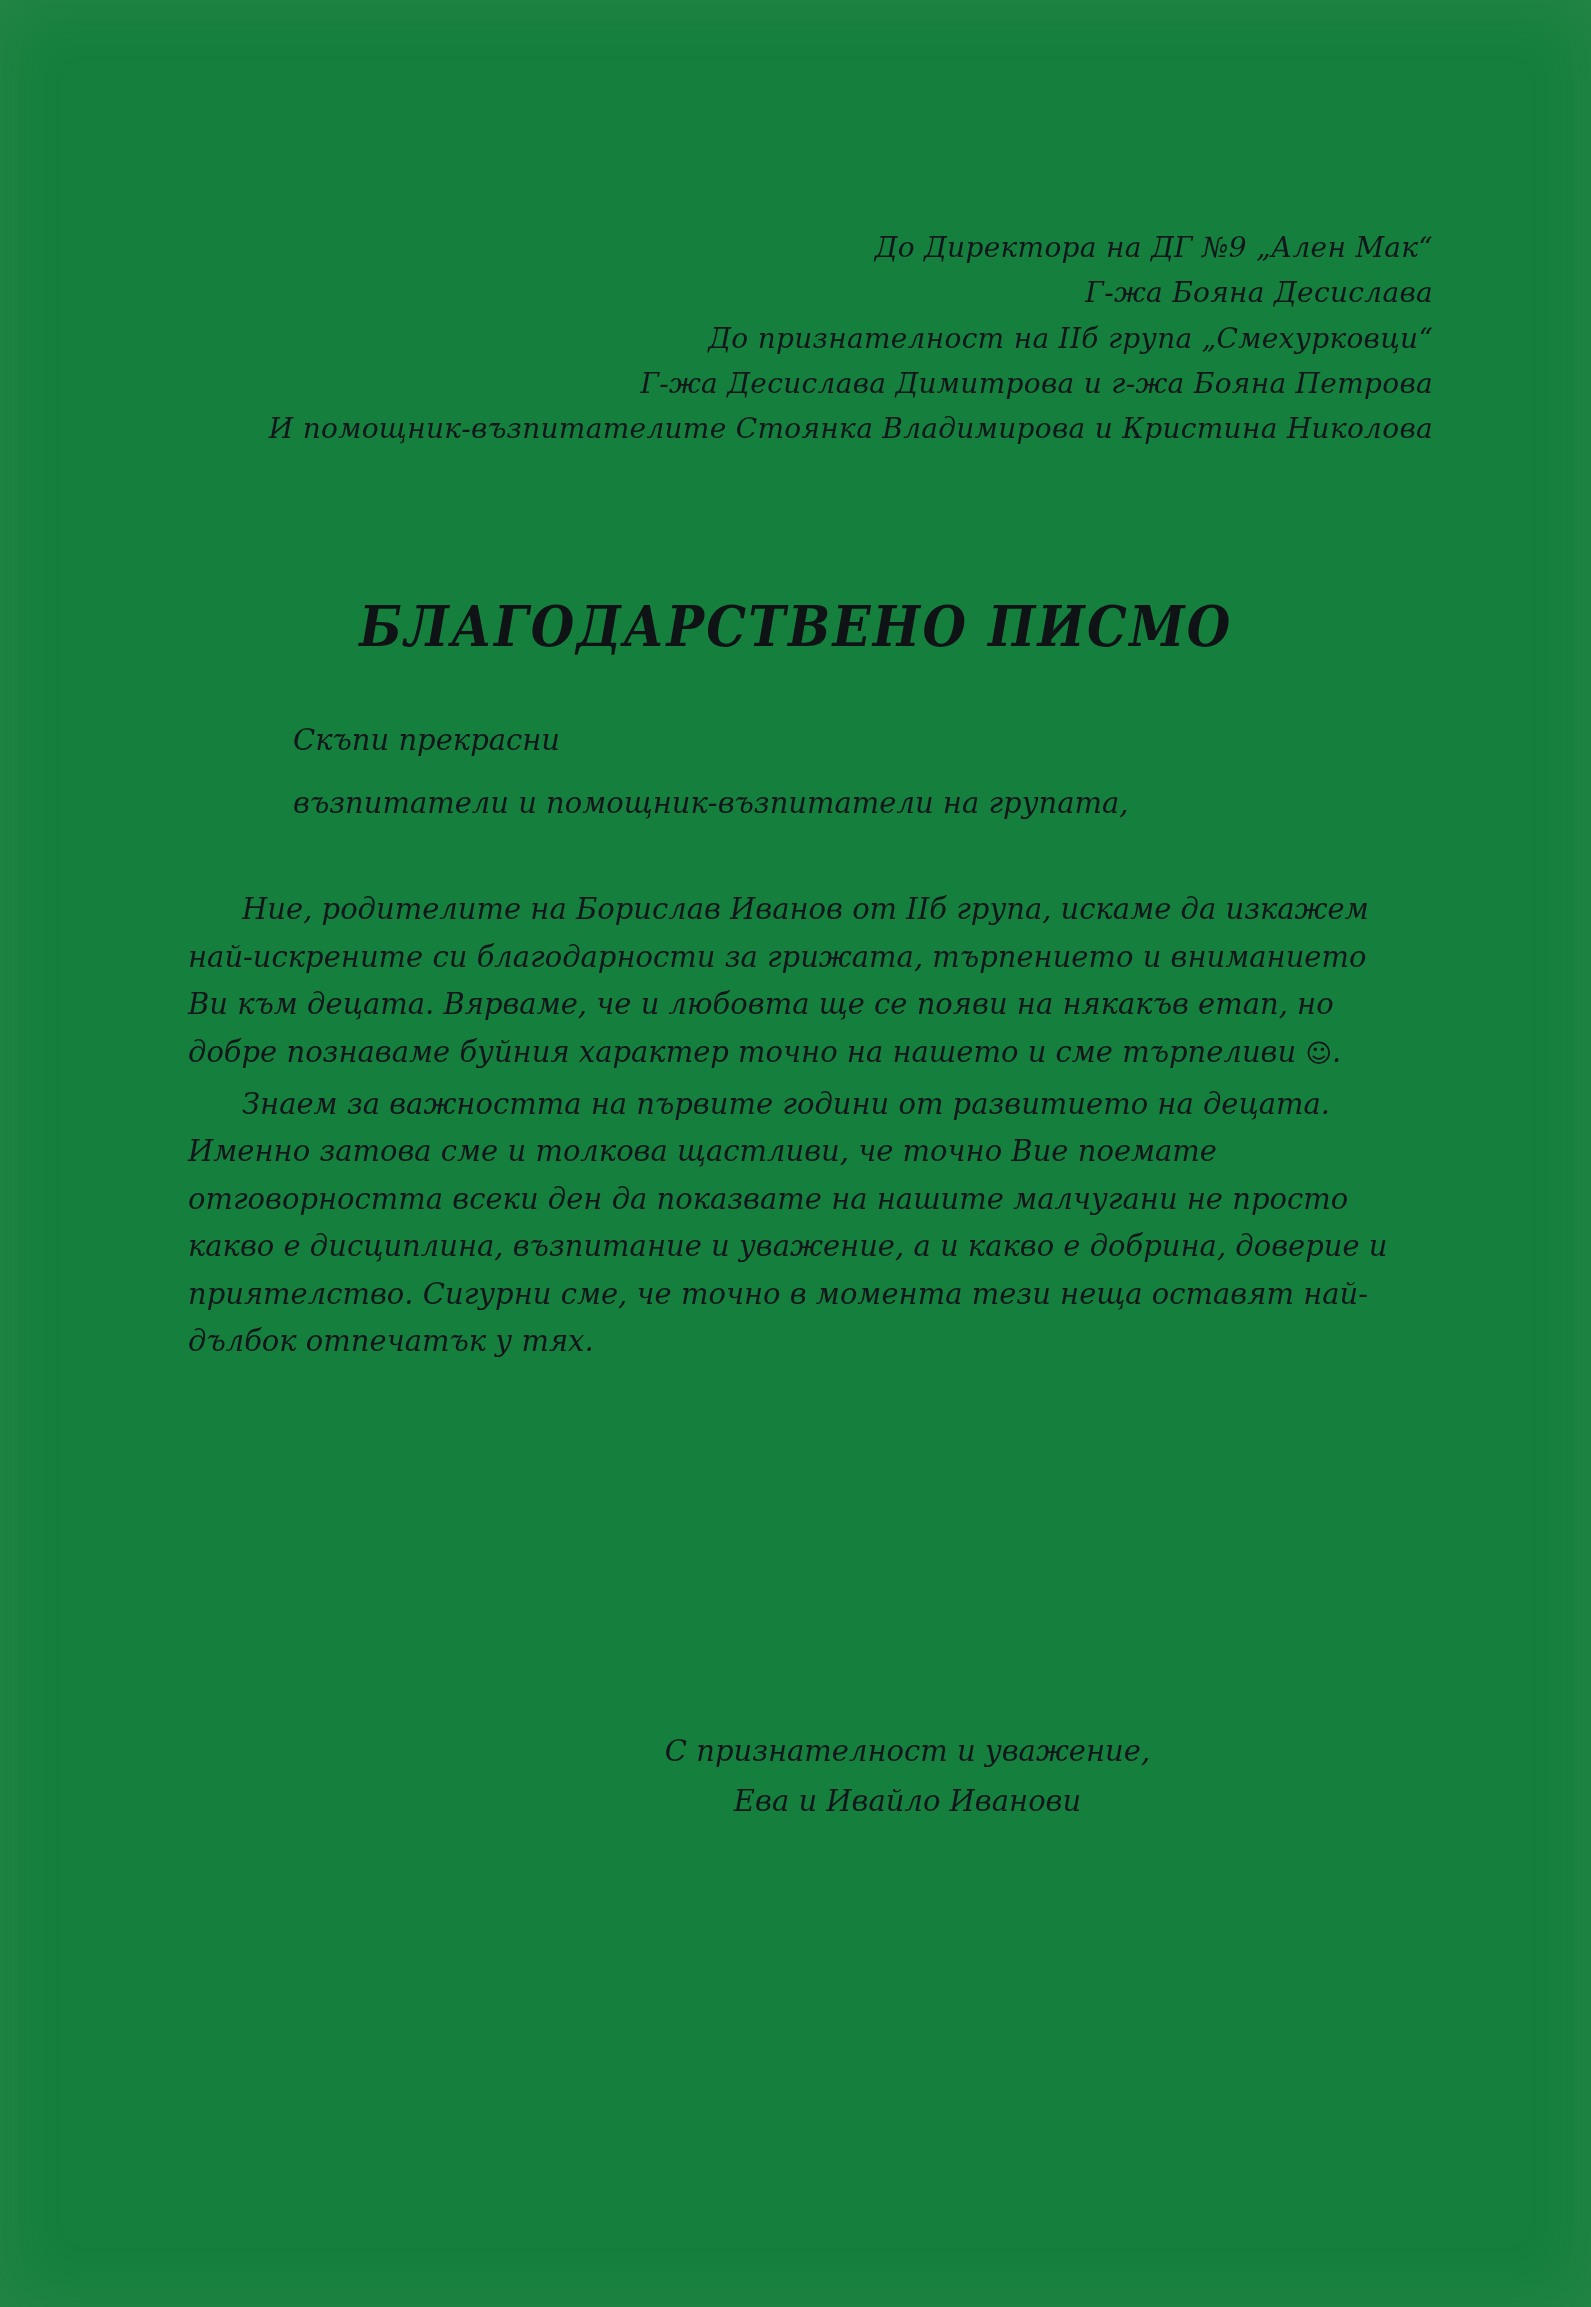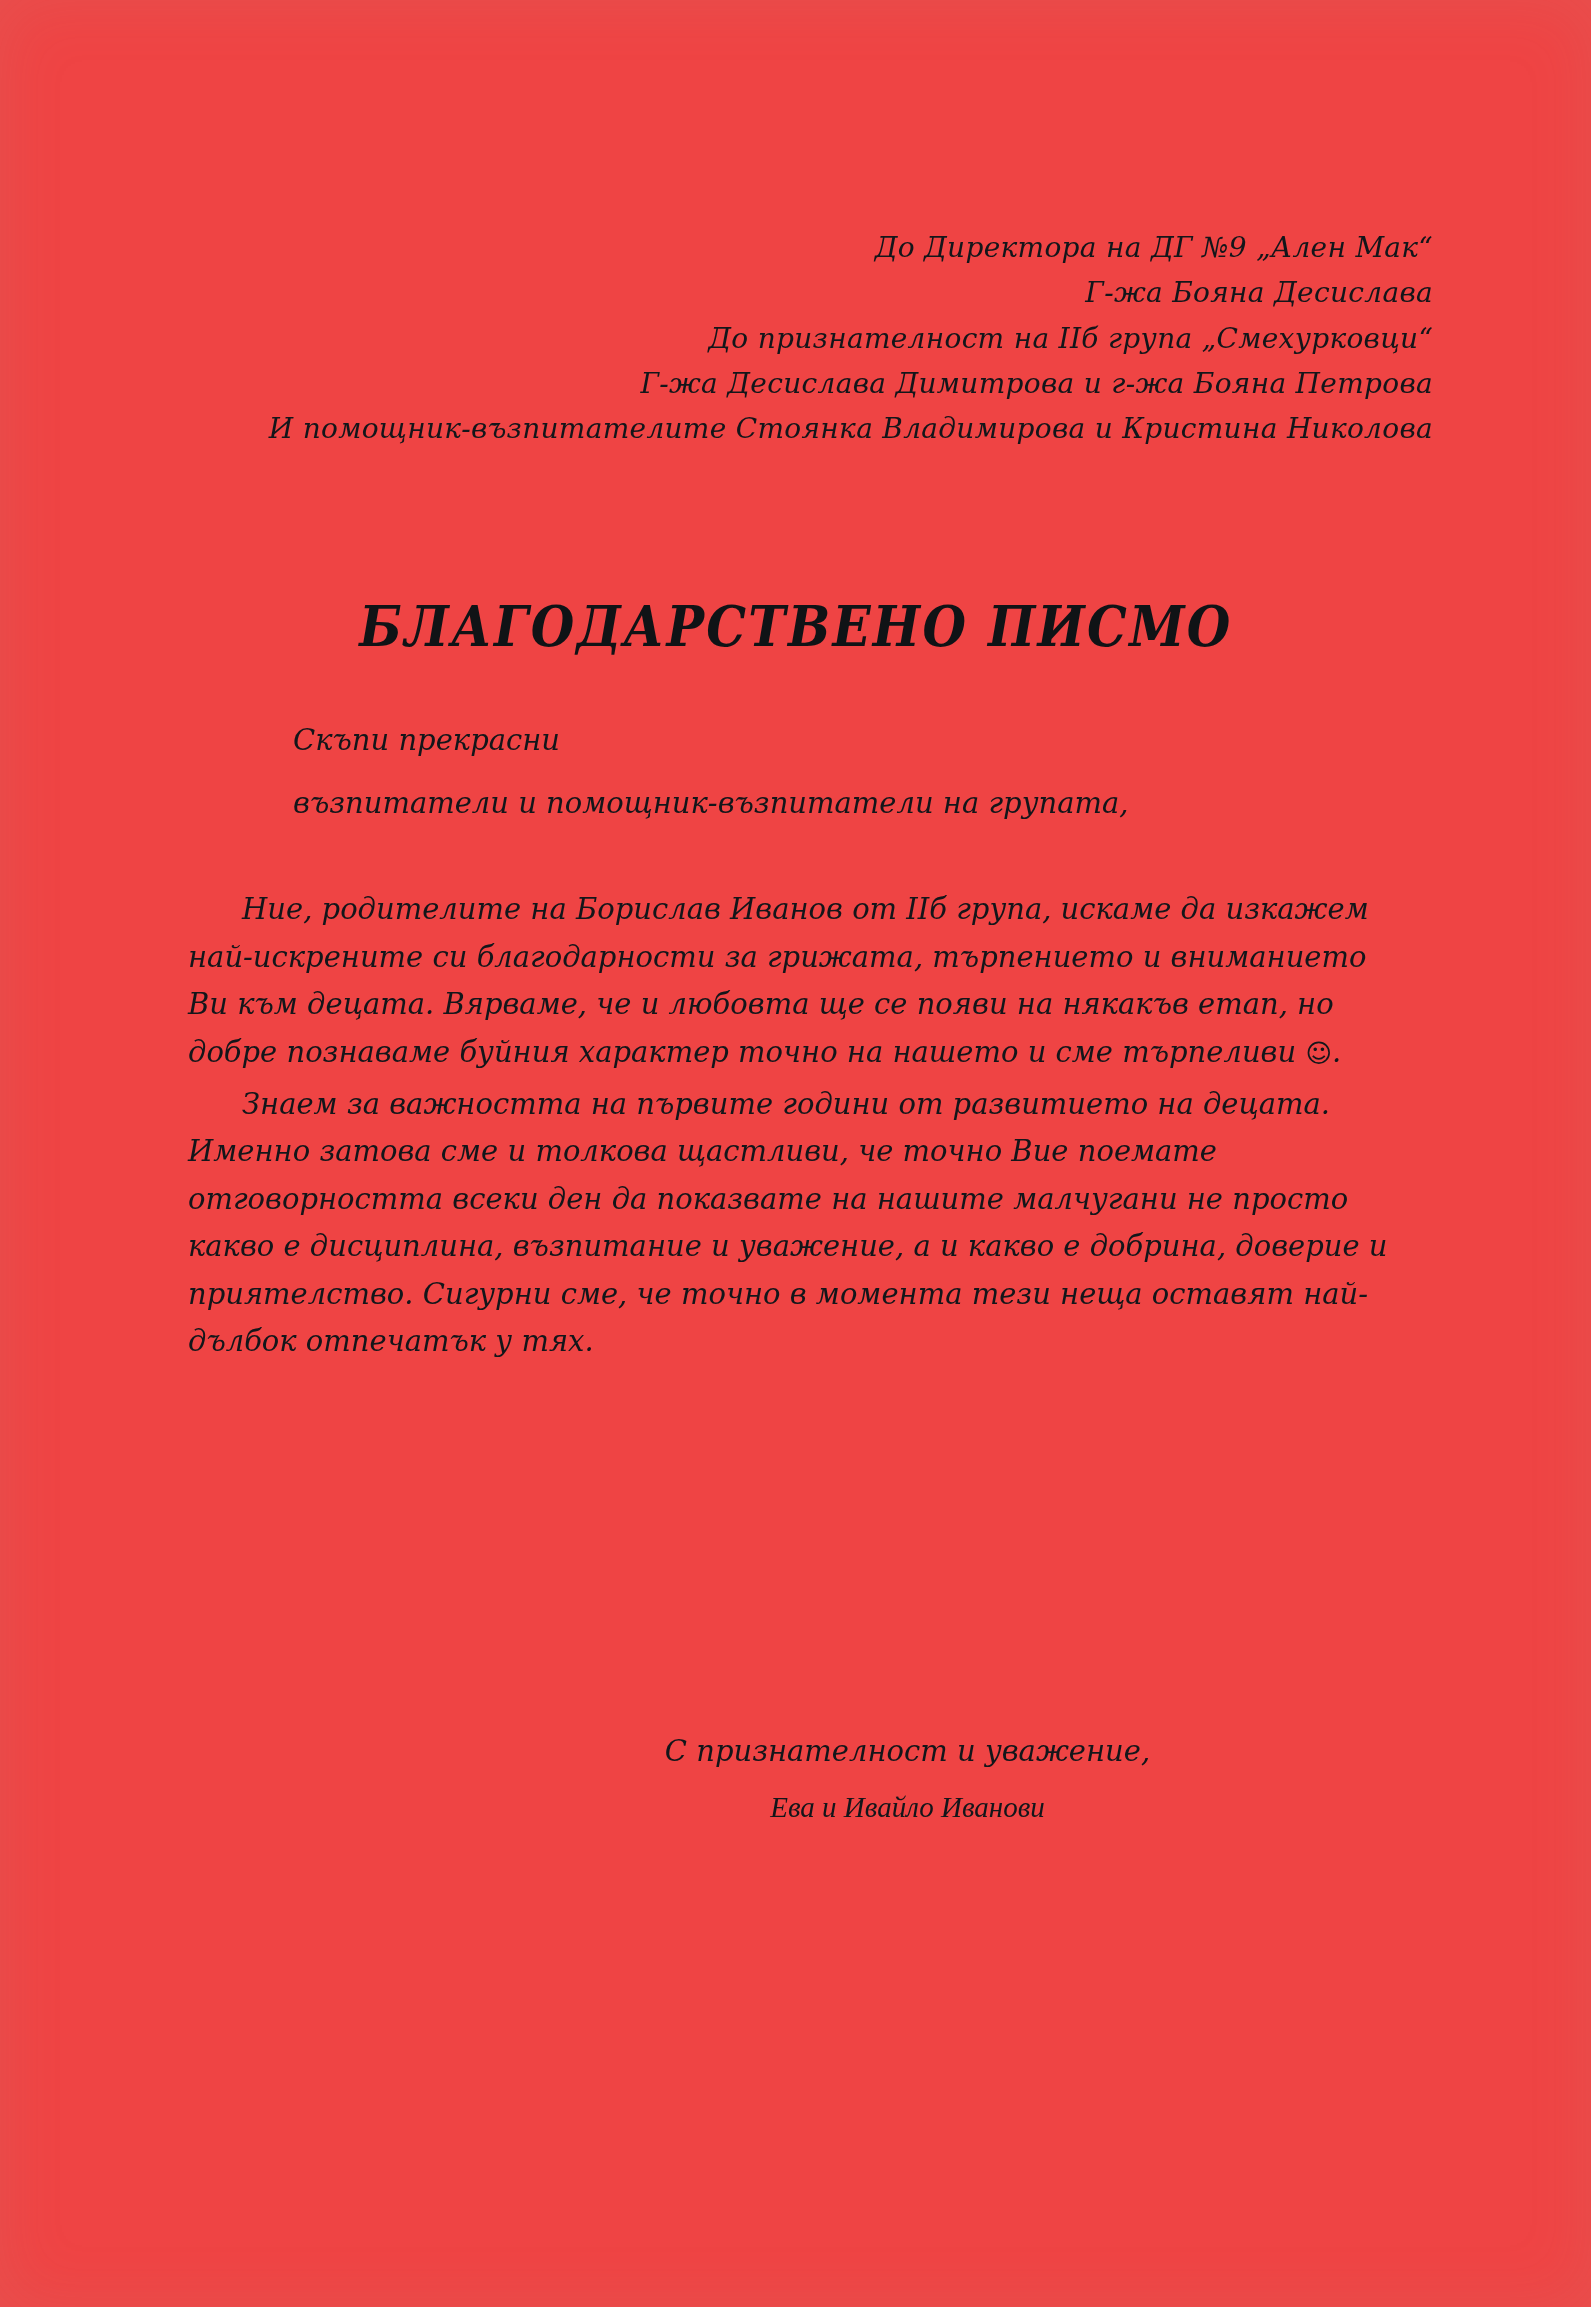--- a/index.html
+++ b/index.html
@@ -12,21 +12,21 @@
     height: 2307px;
     position: relative;
     font-family: "DejaVu Serif", serif;
     color: #15171a;
     overflow: hidden;
   }
 
   .page {
     position: absolute;
     inset: 0;
-    background: #ef4444;
+    background: #15803d;
   }
 
   
   .paper-edge {
     position: absolute;
     inset: 0;
     box-shadow: inset 0 0 68px rgba(170,170,160,0.12);
     pointer-events: none;
   }
 
@@ -114,21 +114,21 @@
     top: 1727px;
     right: 159px;
     width: 1051px;
     text-align: right;
     font-style: italic;
     font-size: 29px;
     line-height: 1.66;
     color: #13161a;
   }
   .closing .line { display: block; white-space: nowrap; text-align: center; }
-  .closing .signature { margin-top: 8px; font-family: Liberation Serif, serif; }
+  .closing .signature { margin-top: 2px; }
 </style>
 </head>
 <body>
 
 <div class="page">
   <div class="paper-edge"></div>
 
   <div class="letter">
 
     <div class="addressee">

